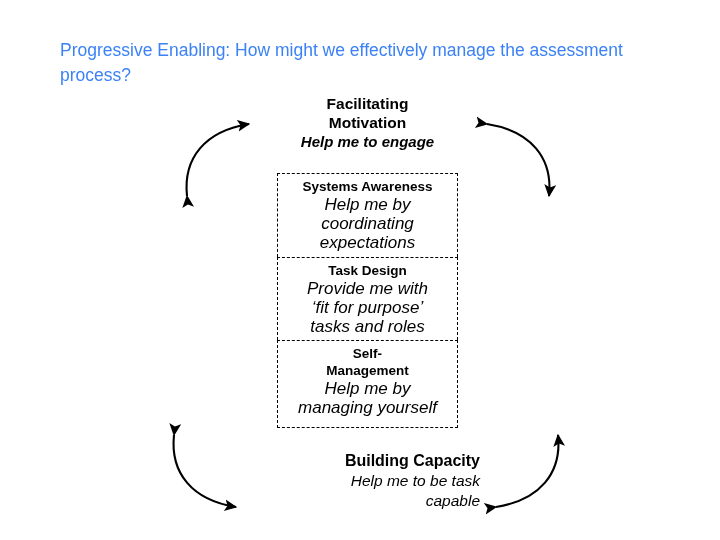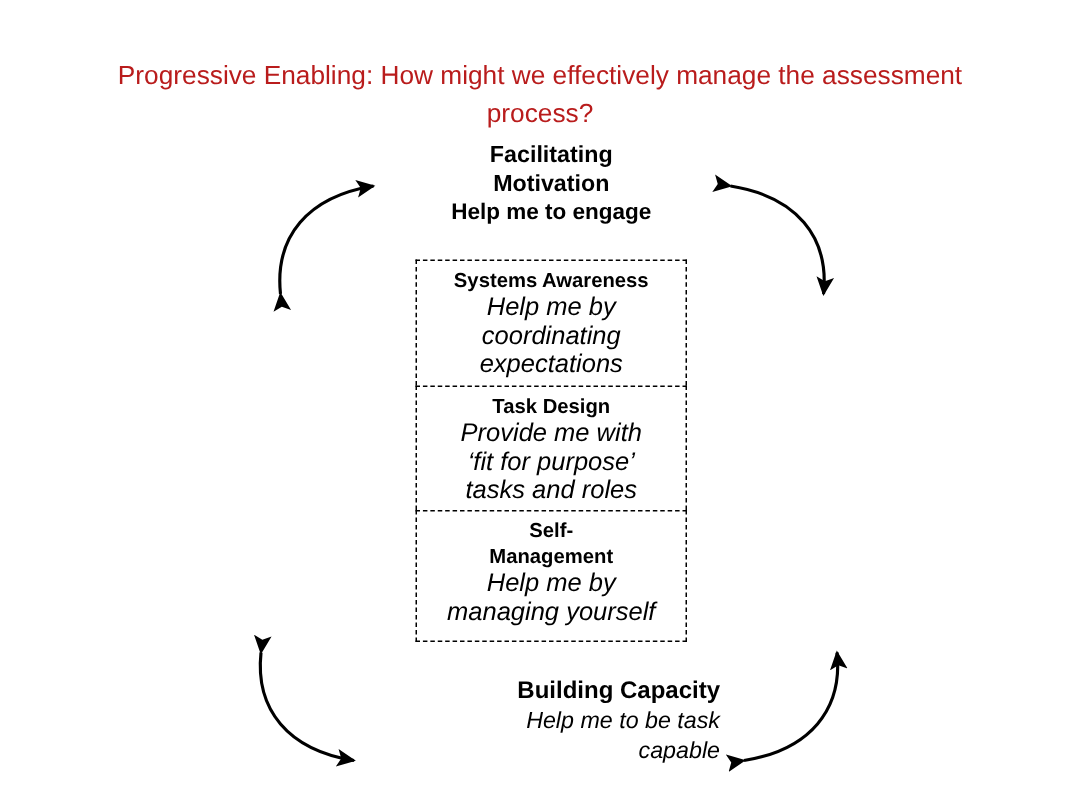--- a/index.html
+++ b/index.html
@@ -16,43 +16,43 @@
     font-family: "Liberation Sans", sans-serif;
     color: #000000;
   }
 
   
   .title {
     position: absolute;
     left: 60px;
     top: 38px;
     width: 600px;
-    text-align: center;
     font-size: 17.5px;
     line-height: 25px;
     font-weight: 400;
-    color: #b91c1c;
+    color: #3b82f6;
   }
 
   
   .top-block {
     position: absolute;
     left: 255px;
     top: 94px;
     width: 225px;
     text-align: center;
     line-height: 19px;
   }
   .top-block .hd {
     font-size: 15.5px;
     font-weight: bold;
   }
   .top-block .sub {
     font-size: 15px;
     font-weight: bold;
+    font-style: italic;
   }
 
   
   .stack {
     position: absolute;
     left: 277px;
     top: 173px;
     width: 181px;
   }
   .cell {

